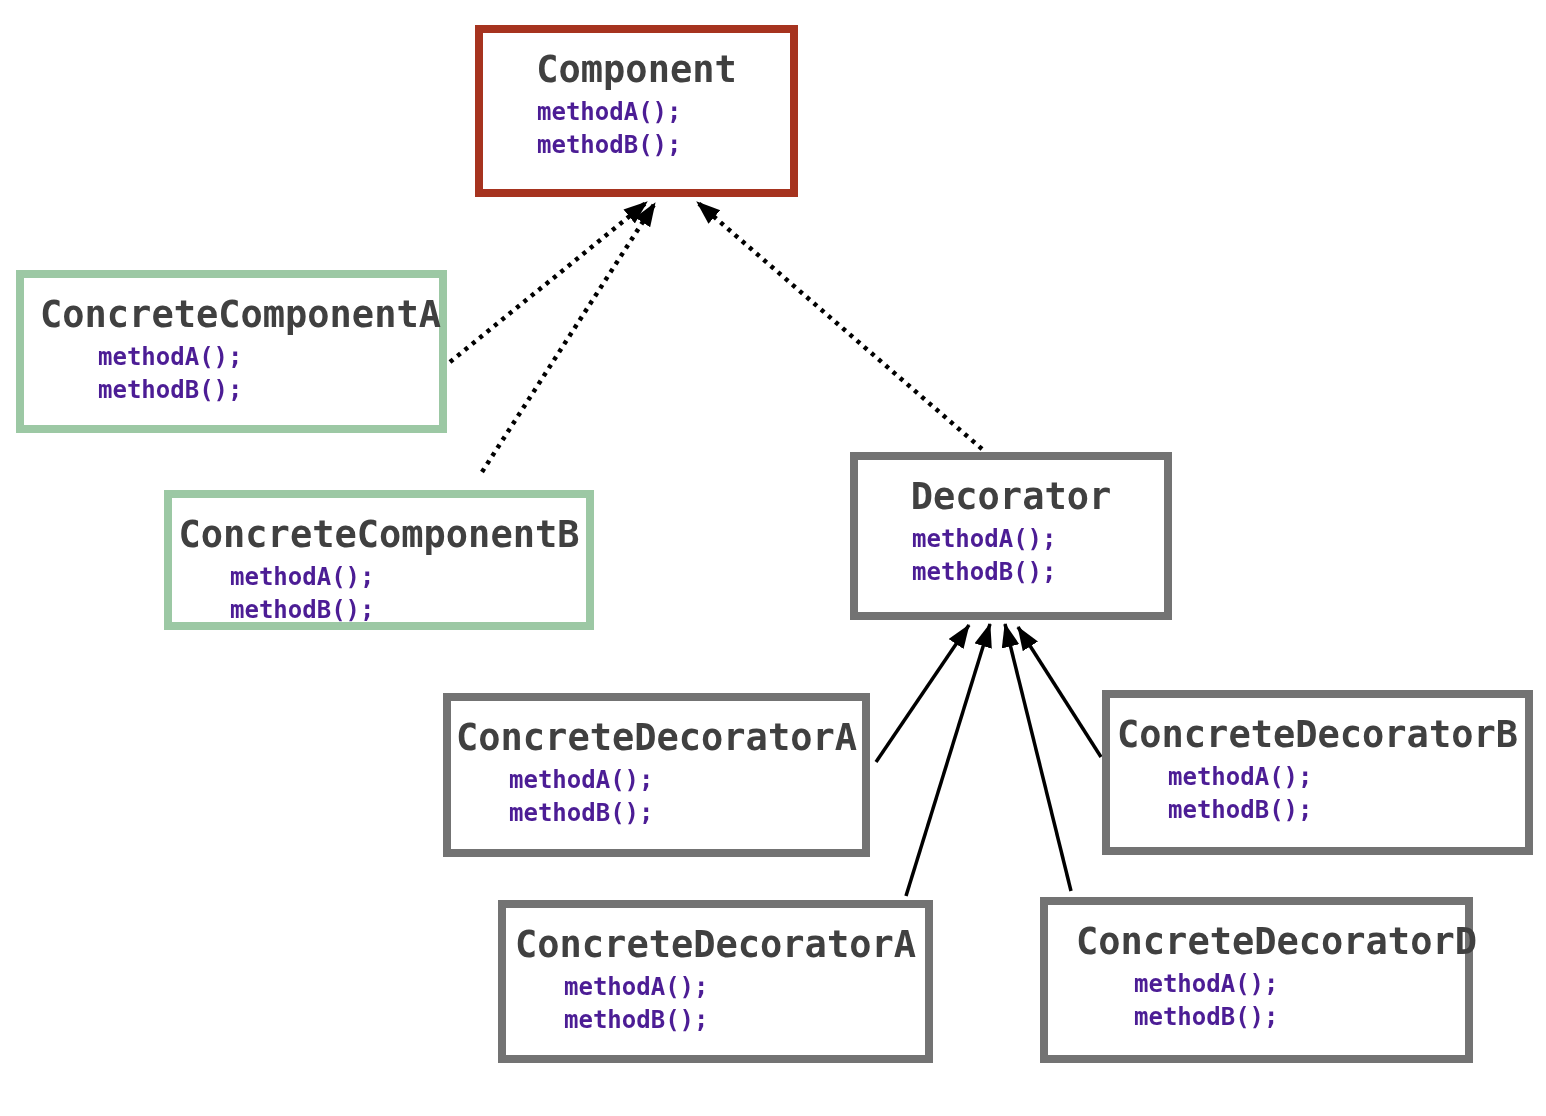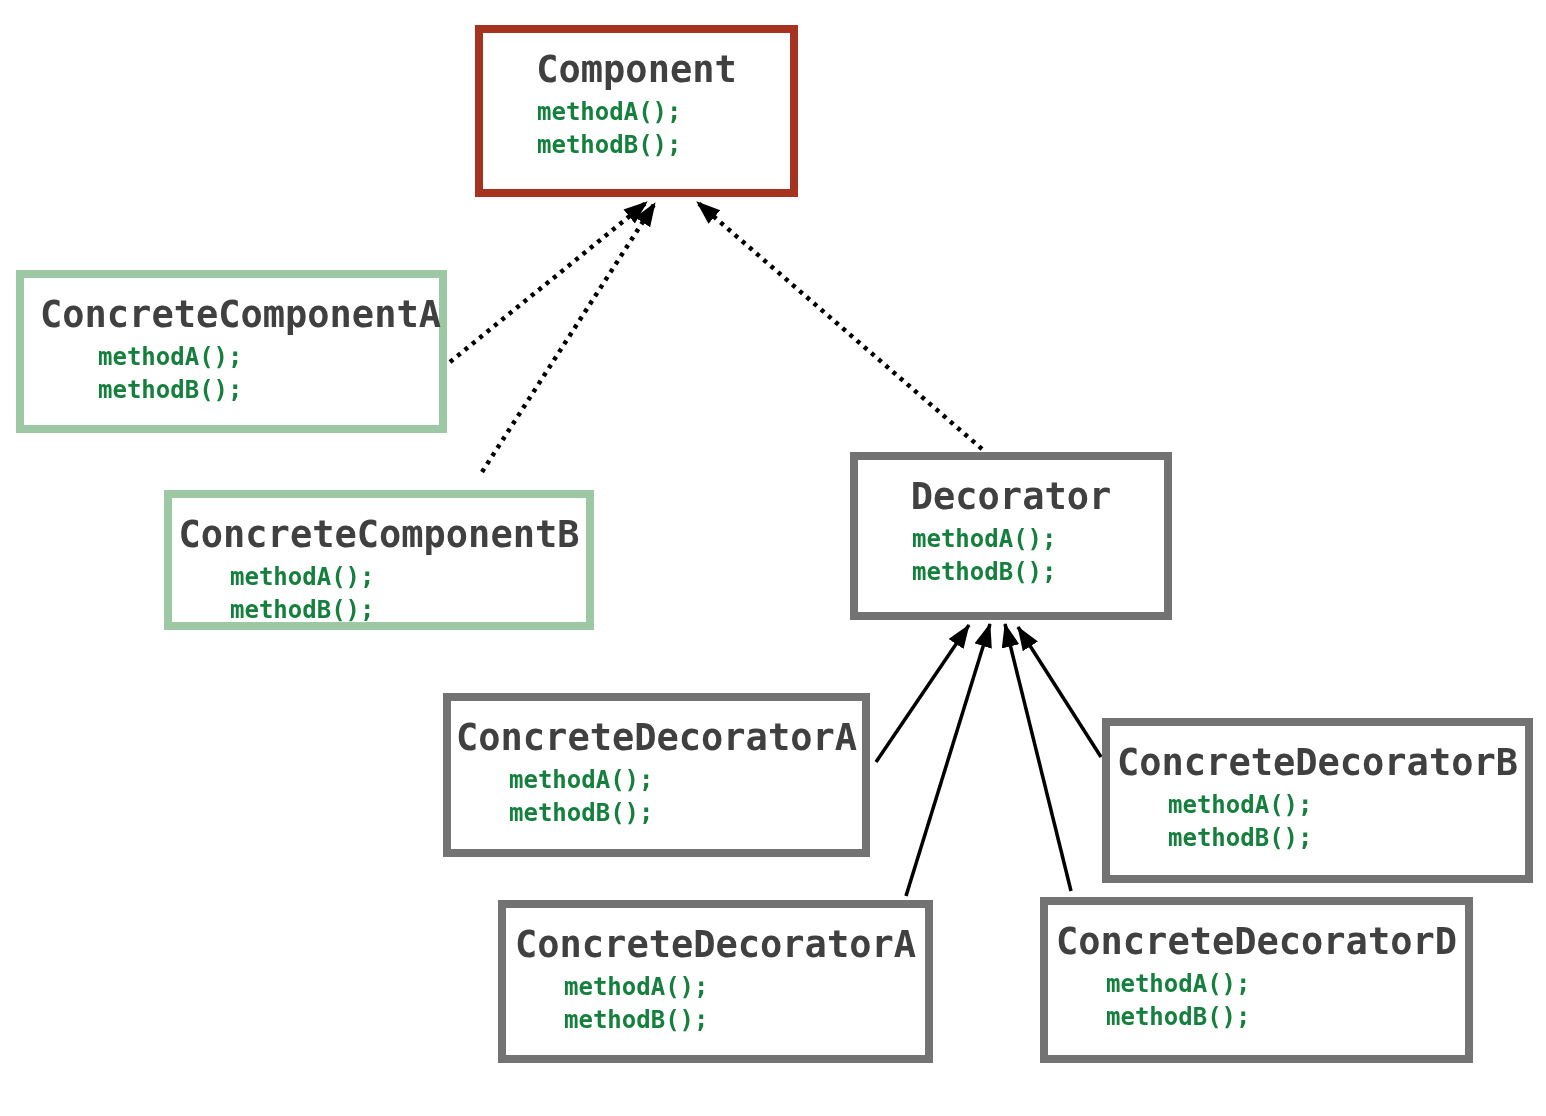--- a/index.html
+++ b/index.html
@@ -27,21 +27,21 @@
     text-align: center;
     margin-top: 15px;
     white-space: nowrap;
   }
   .box-methods {
     margin-top: 4px;
     padding-left: 58px;
     font-weight: bold;
     font-size: 24px;
     line-height: 1.35;
-    color: #15803d;
+    color: #4c1d95;
   }
   .method { display: block; white-space: pre; }
   .arrow-layer {
     position: absolute;
     left: 0; top: 0;
     width: 1546px; height: 1116px;
     pointer-events: none;
   }
   .edge-solid {
     stroke: #000000;
@@ -111,37 +111,37 @@
   </div>
 
   <div class="class-box b-blue" style="left:443px; top:693px; width:427px; height:164px;">
     <div class="box-title">ConcreteDecoratorA</div>
     <div class="box-methods">
       <span class="method">methodA();</span>
       <span class="method">methodB();</span>
     </div>
   </div>
 
-  <div class="class-box b-blue" style="left:1102px; top:690px; width:431px; height:165px;margin-top:28px;">
+  <div class="class-box b-blue" style="left:1102px; top:690px; width:431px; height:165px;">
     <div class="box-title">ConcreteDecoratorB</div>
     <div class="box-methods">
       <span class="method">methodA();</span>
       <span class="method">methodB();</span>
     </div>
   </div>
 
   <div class="class-box b-blue" style="left:498px; top:900px; width:435px; height:163px;">
     <div class="box-title">ConcreteDecoratorA</div>
     <div class="box-methods">
       <span class="method">methodA();</span>
       <span class="method">methodB();</span>
     </div>
   </div>
 
-  <div class="class-box b-blue" style="left:1040px; top:897px; width:433px; height:166px;">
+  <div class="class-box b-blue" style="left:1040px; top:897px; width:433px; height:166px;padding-left:28px;">
     <div class="box-title">ConcreteDecoratorD</div>
     <div class="box-methods">
       <span class="method">methodA();</span>
       <span class="method">methodB();</span>
     </div>
   </div>
 
 </div>
 
 </body></html>

